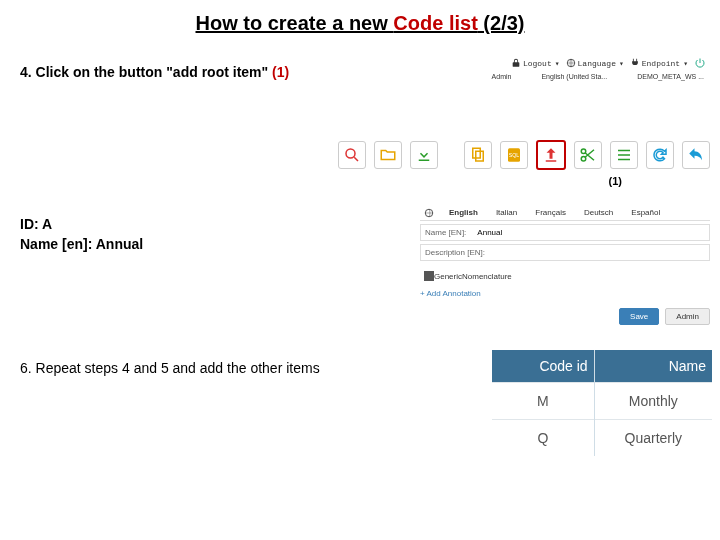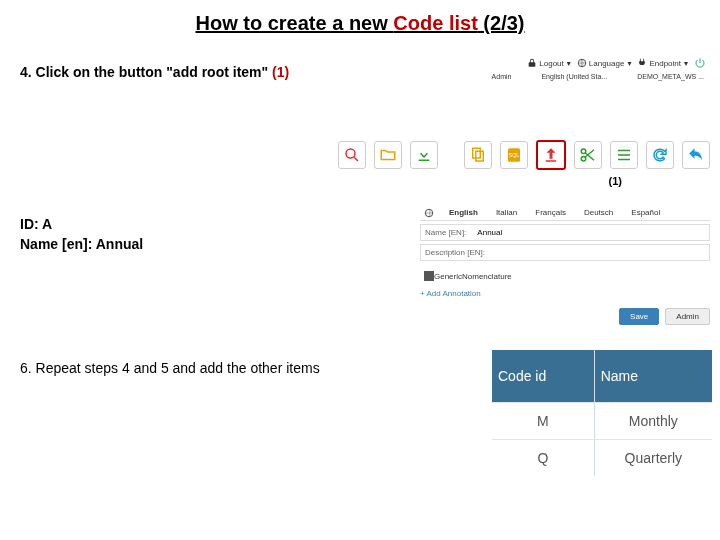--- a/index.html
+++ b/index.html
@@ -59,20 +59,21 @@
     justify-content: flex-end;
     gap: 6px;
     align-items: center;
     padding: 2px 4px;
   }
   .topbar-item {
     display: flex;
     align-items: center;
     gap: 2px;
     color: #333;
+    font-family: Liberation Mono, monospace;
   }
   .topbar-sub {
     display: flex;
     justify-content: flex-end;
     gap: 30px;
     padding: 2px 6px;
     font-size: 7px;
     color: #333;
   }
   .mini-icon {
@@ -184,22 +185,22 @@
     right: 8px;
     top: 350px;
     width: 220px;
     border-collapse: collapse;
     font-size: 14px;
   }
   .mini-table th {
     background: #3a6f94;
     color: #fff;
     font-weight: normal;
-    padding: 18px 6px;
-    text-align: left;
+    padding: 8px 6px;
+    text-align: right;
   }
   .mini-table td {
     padding: 10px 6px;
     text-align: center;
     color: #555;
     background: #fff;
   }
   .mini-table tr + tr td {
     border-top: 1px solid #e0e6ea;
   }

